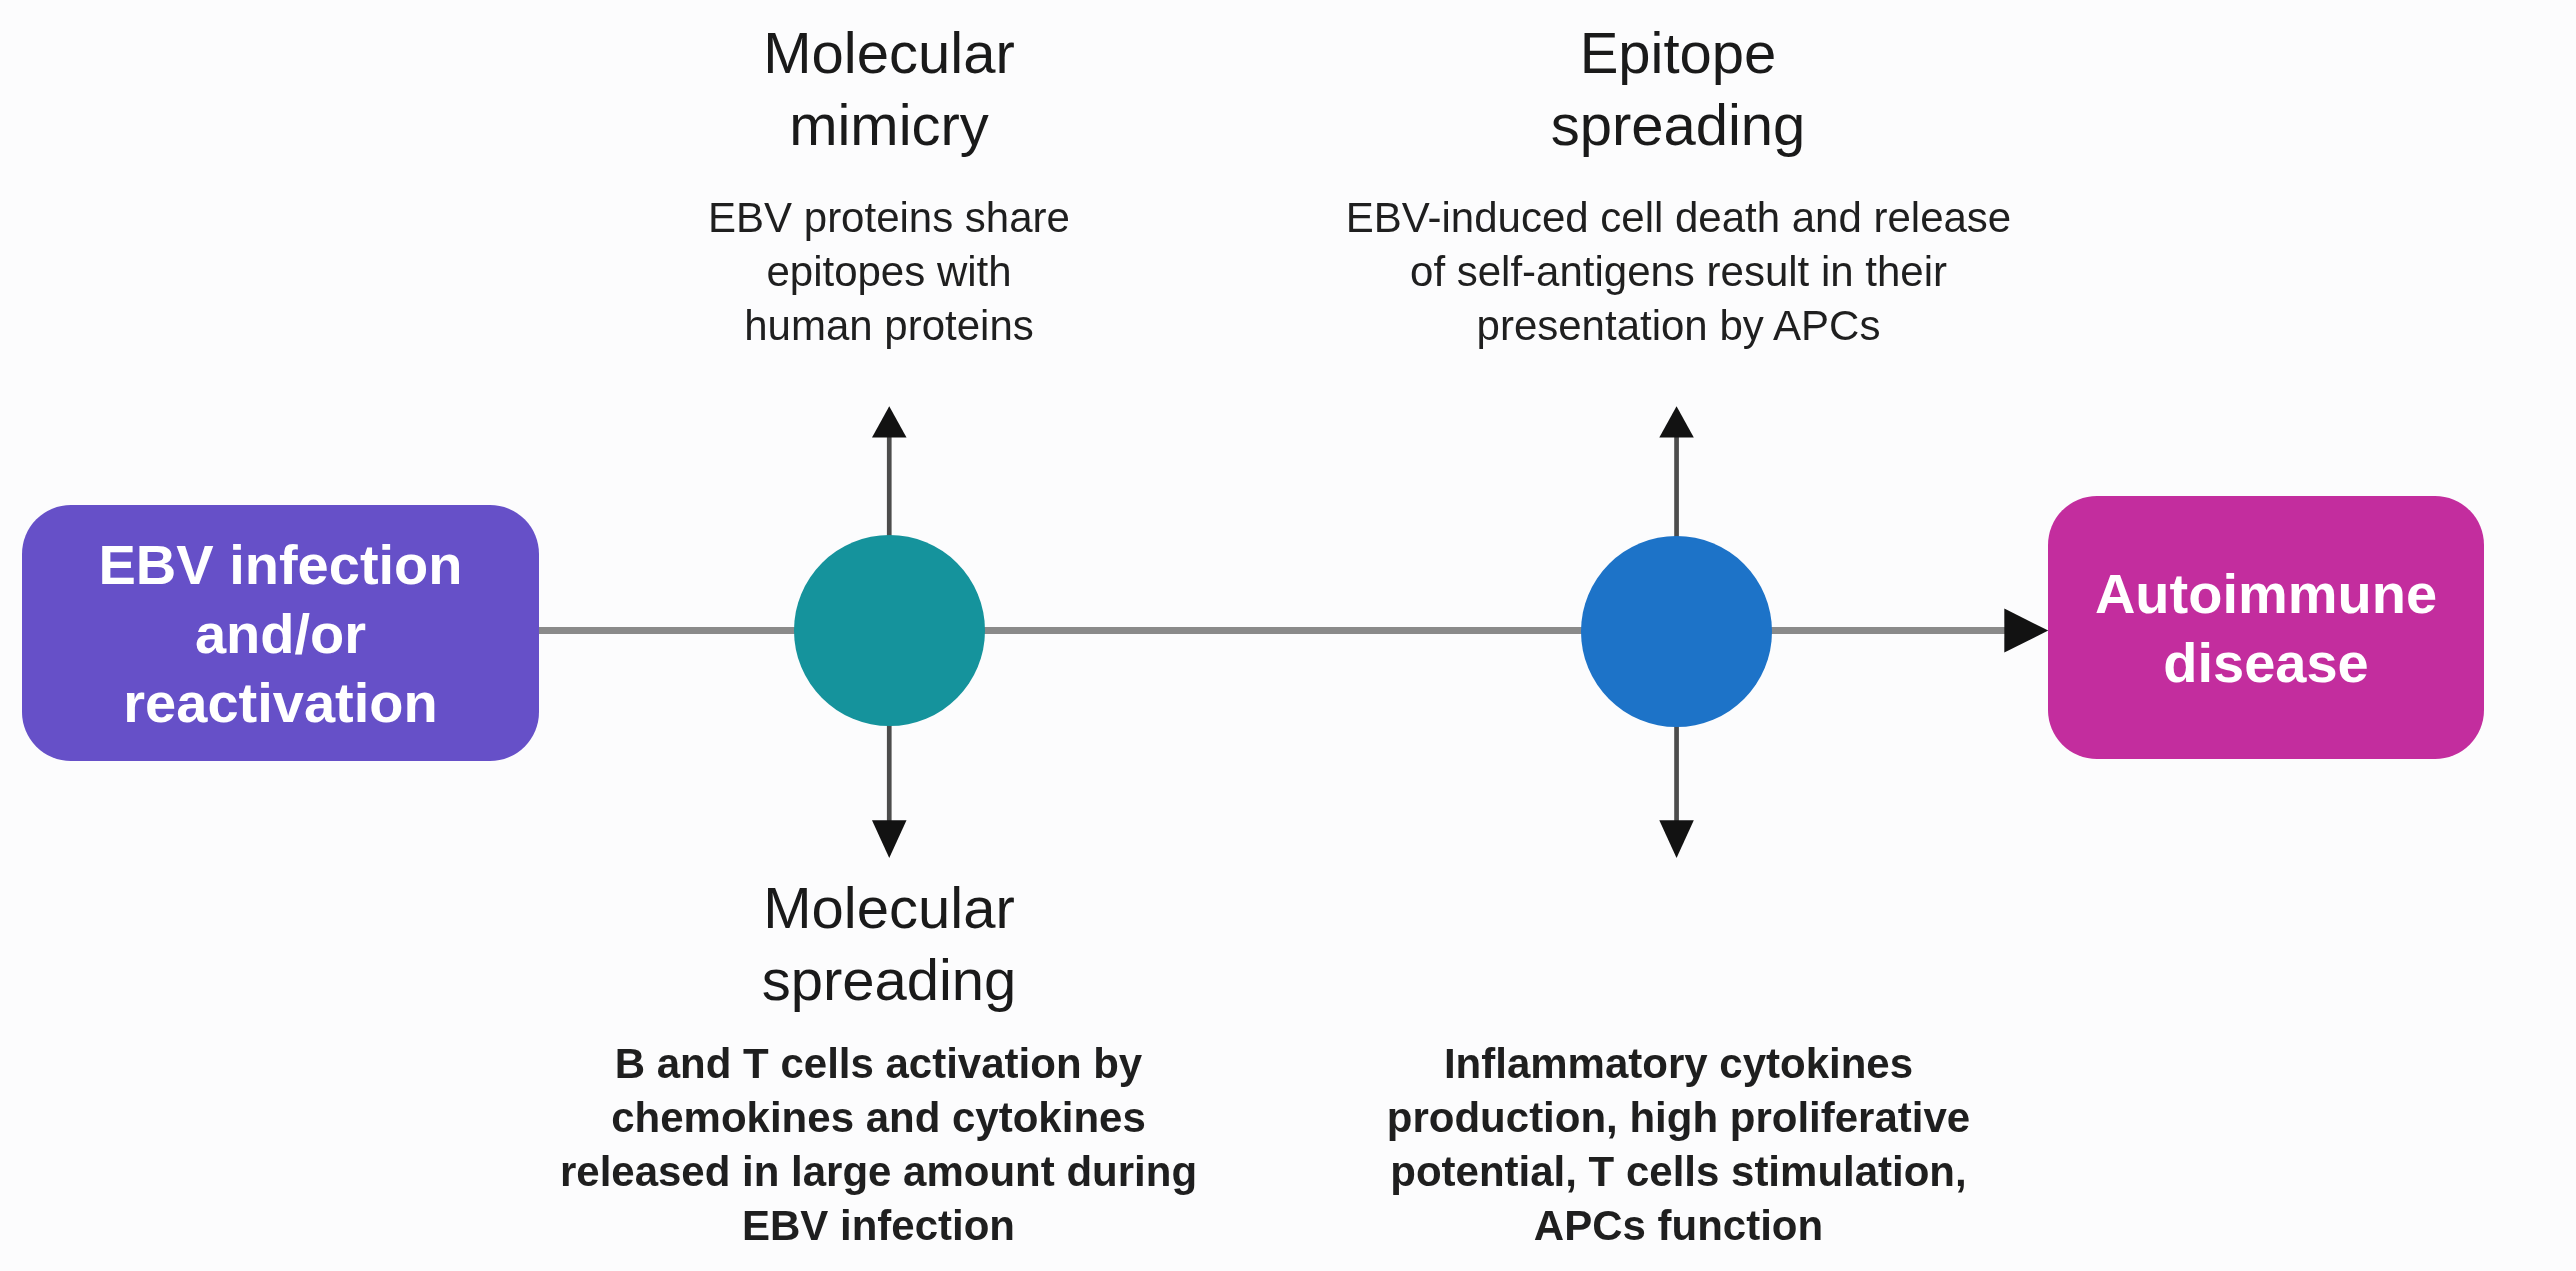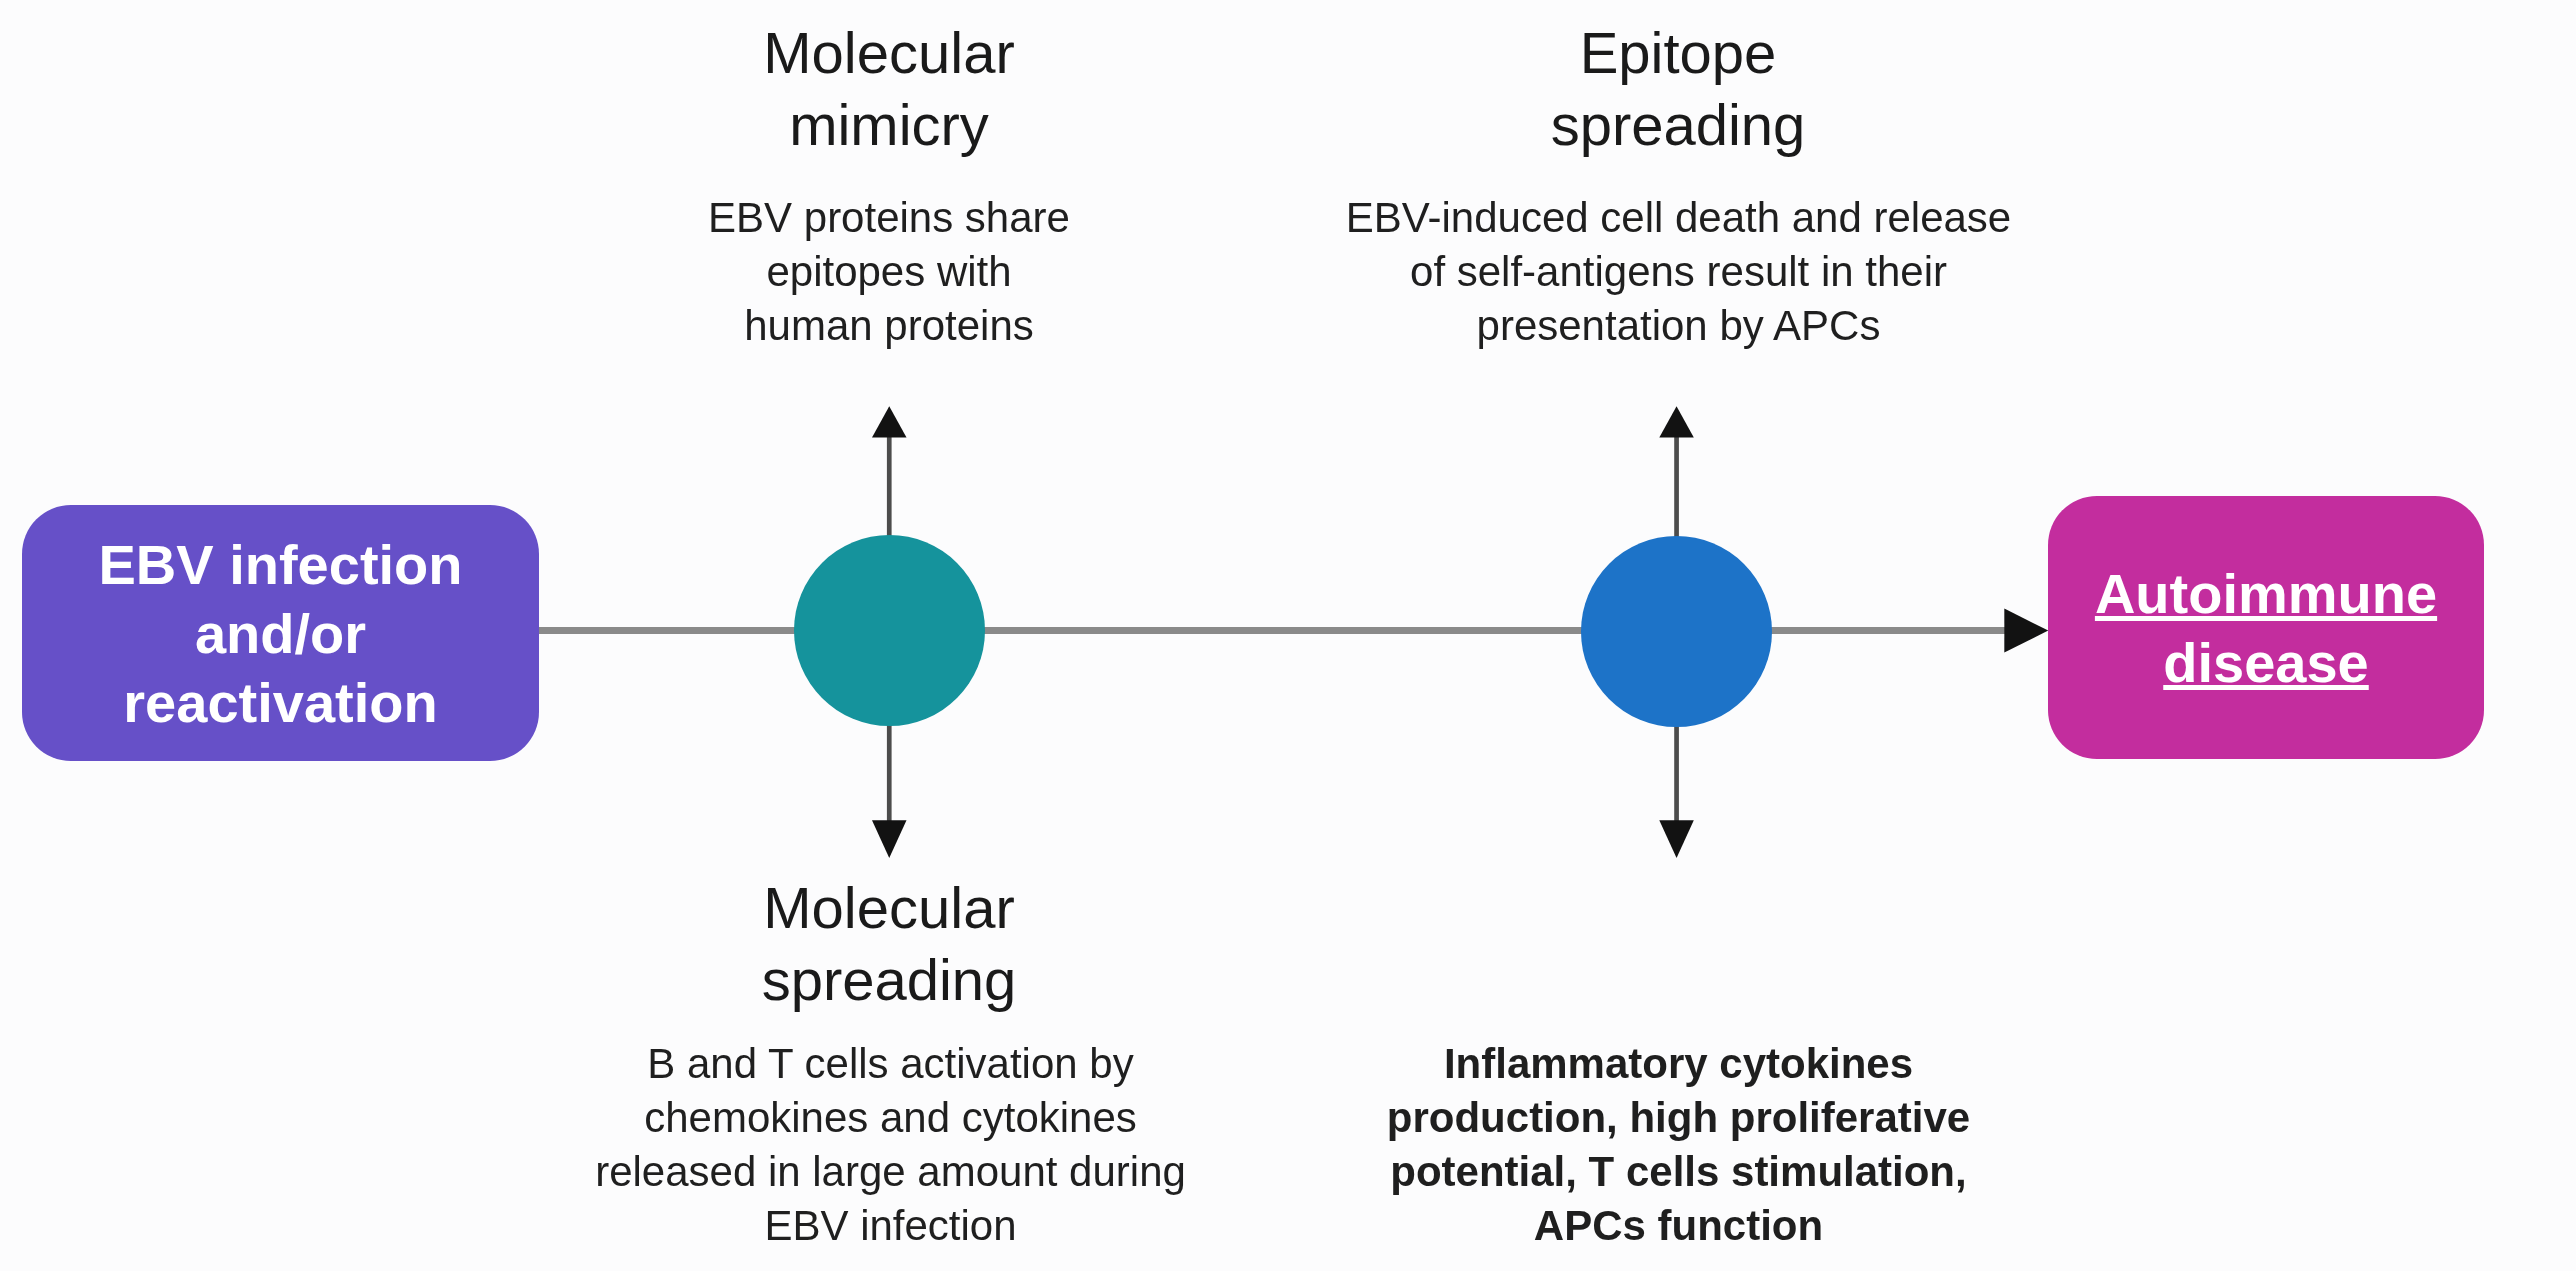--- a/index.html
+++ b/index.html
@@ -16,21 +16,21 @@
   
   .node-box{
     position:absolute;
     border-radius:49px;
     display:flex;flex-direction:column;justify-content:center;align-items:center;
     text-align:center;
     color:#ffffff;font-weight:700;
     font-size:56px;line-height:69px;
   }
   #start-box{left:22px;top:505px;width:517px;height:256px;}
-  #end-box{left:2048px;top:496px;width:436px;height:263px;text-decoration:underline;}
+  #end-box{left:2048px;top:496px;width:436px;height:263px;}
 
   
   .hub-circle{
     position:absolute;width:191px;height:191px;border-radius:50%;
   }
   #hub-circle-0{left:794px;top:535px;}
   #hub-circle-1{left:1581px;top:536px;}
 
   
   .mech-title{
@@ -40,21 +40,21 @@
   .mech-desc{
     position:absolute;text-align:center;
     font-size:42px;line-height:54px;color:#1f1f1f;
   }
   #title-top-0{left:497px;top:17px;}
   #title-top-1{left:1286px;top:17px;}
   #desc-top-0{left:497px;top:191px;width:784px;}
   #desc-top-1{left:1247px;top:191px;width:863px;}
   #title-bottom-0{left:497px;top:872px;}
   #title-bottom-1{left:1286px;top:872px;}
-  #desc-bottom-0{left:518px;top:1037px;width:745px;}
+  #desc-bottom-0{left:506px;top:1037px;width:745px;font-weight:bold;}
   #desc-bottom-1{left:1306px;top:1037px;width:745px;font-weight:bold;}
 </style>
 </head>
 <body>
 
 <div id="canvas">
 
   <svg id="connectors" viewBox="0 0 3285 1622">
     <line x1="687" y1="804" x2="2566" y2="804" stroke="#8a8a8a" stroke-width="9"></line>
     <polygon points="2556,776 2612,804 2556,832" fill="#121212"></polygon>

